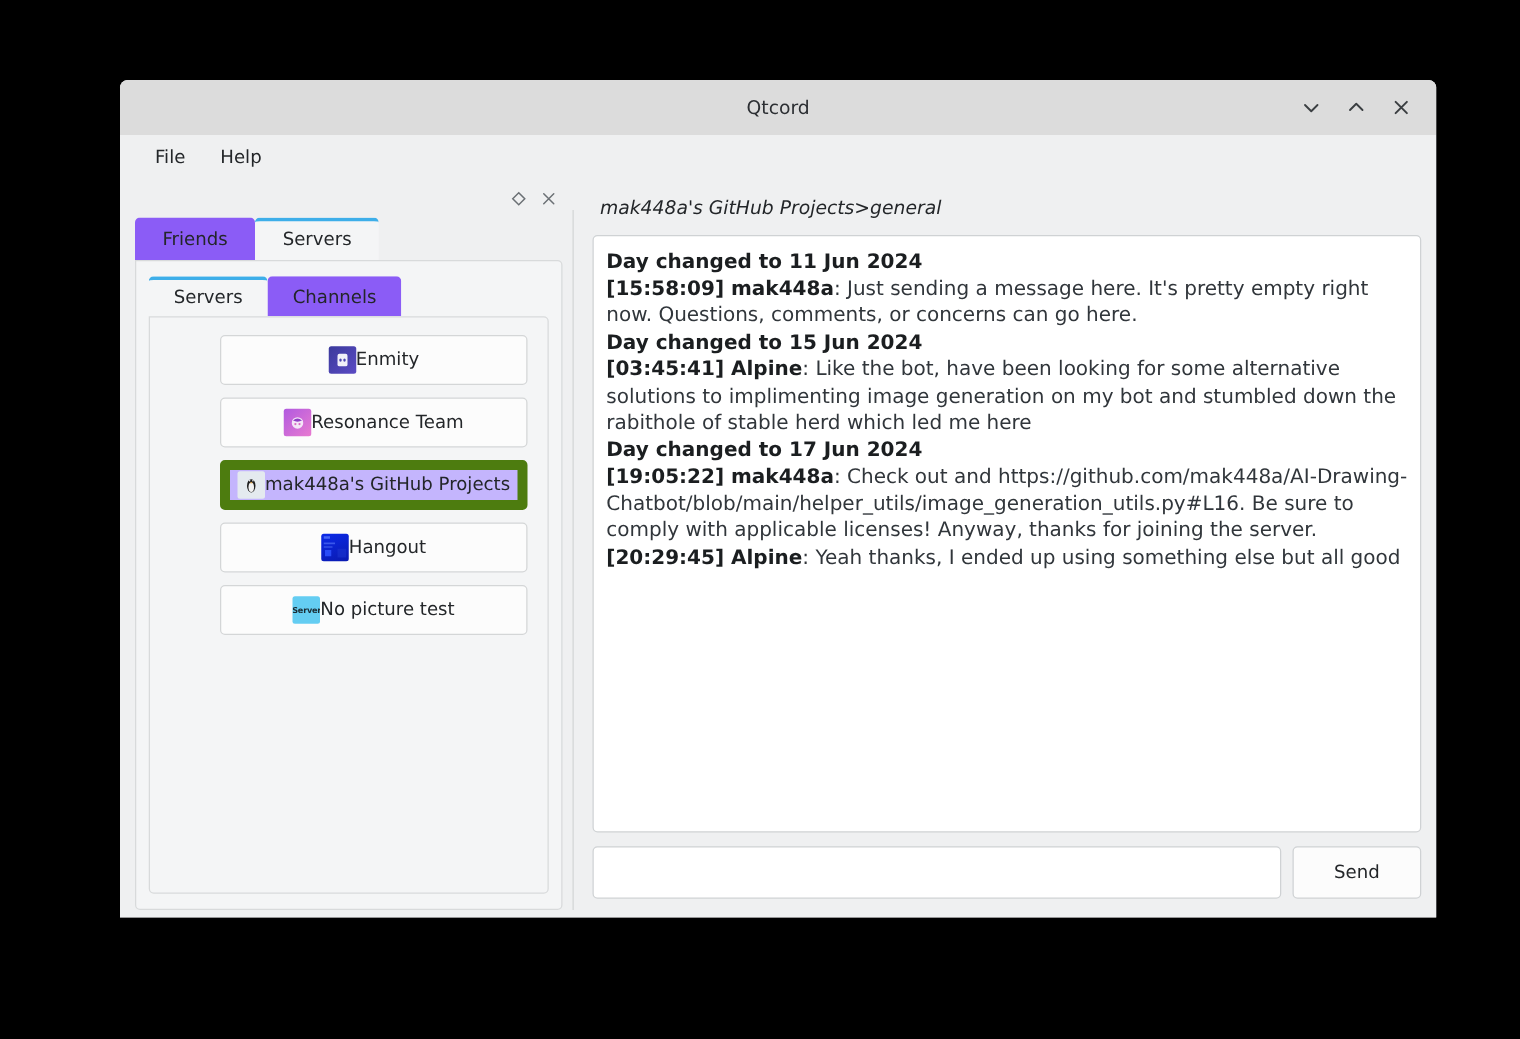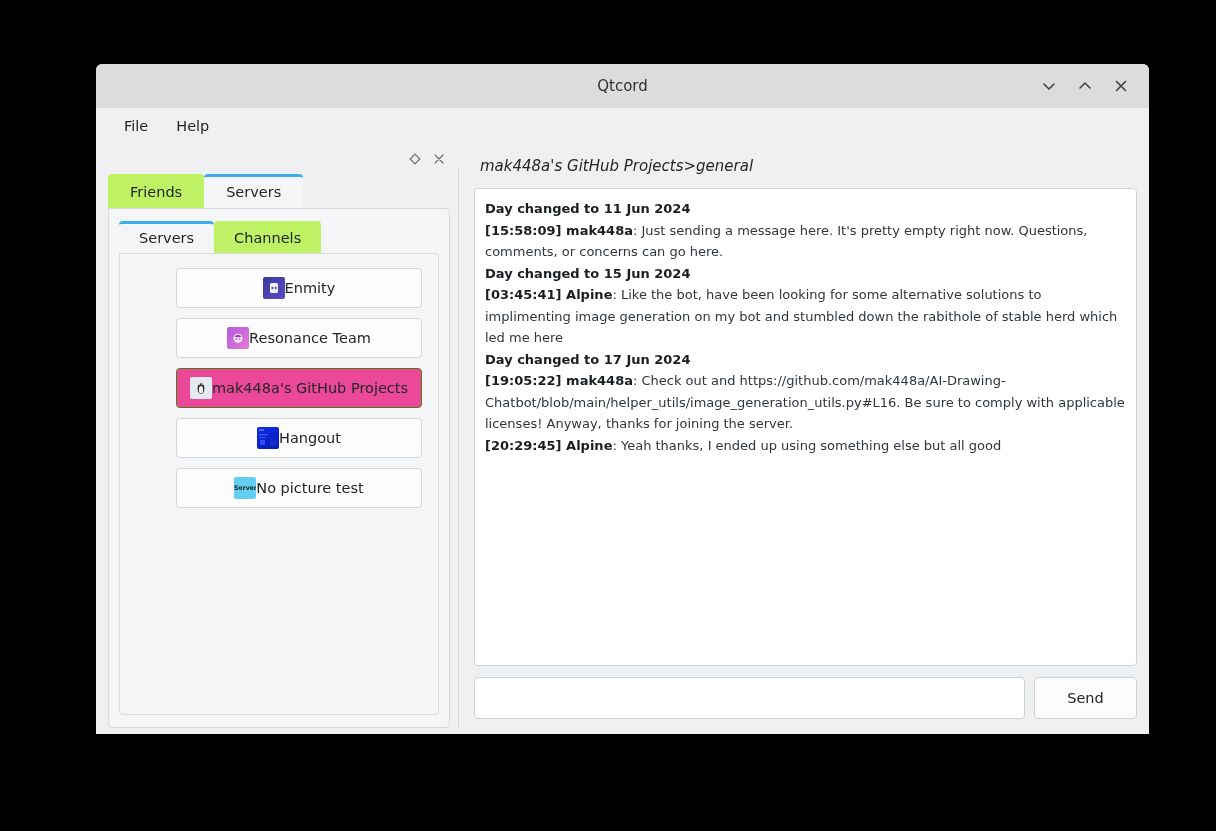--- a/index.html
+++ b/index.html
@@ -101,21 +101,21 @@
   }
 
   
   .tabbar { display: flex; align-items: flex-end; height: 34px; flex: 0 0 auto; }
   .tab {
     font-size: 14.5px;
     color: #232629;
     padding: 7px 22px 8px 22px;
     cursor: pointer;
     border-radius: 4px 4px 0 0;
-    background: #bef264;
+    background: #8b5cf6;
     border-top: 3px solid transparent;
     line-height: 16px;
   }
   .tab.active {
     background: #f4f5f6;
     border-top: 3px solid #3daee9;
     padding-top: 7px;
   }
   .tab-inner { font-size: 14.5px; }
 
@@ -152,22 +152,22 @@
     display: flex;
     align-items: center;
     justify-content: center;
     gap: 0;
     cursor: pointer;
     font-size: 14.5px;
     color: #232629;
     margin-left: 40px;
   }
   .server-btn.selected {
-    border: 1px solid #4d7c0f;
-    background: #ec4899;
+    border: 8px solid #4d7c0f;
+    background: #c4b5fd;
   }
   .sicon {
     width: 22px; height: 22px;
     flex: 0 0 auto;
     border-radius: 2px;
     position: relative;
     overflow: hidden;
     display: flex; align-items: center; justify-content: center;
   }
   .sicon svg { display: block; }
@@ -208,21 +208,21 @@
     font-style: italic;
   }
   #messages {
     flex: 1;
     background: #ffffff;
     border: 1px solid #cfd2d4;
     border-radius: 4px;
     padding: 9px 10px;
     overflow: hidden;
     min-height: 0;
-    font-size: 13px;
+    font-size: 16px;
     line-height: 21.5px;
     color: #31363b;
   }
   .msg { margin: 0; }
   .msg b { color: #1b1e20; }
   .daychange { font-weight: bold; color: #1b1e20; }
 
   #composer {
     height: 62px;
     display: flex;

